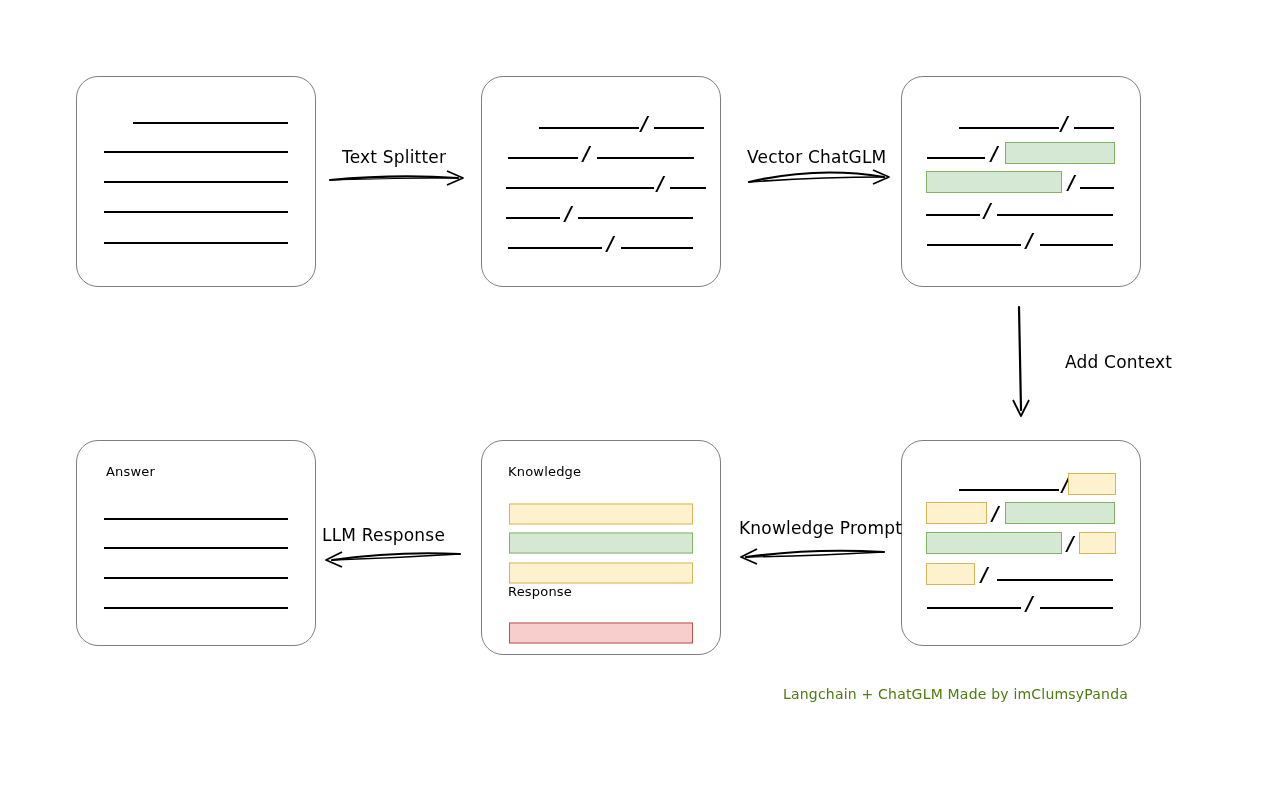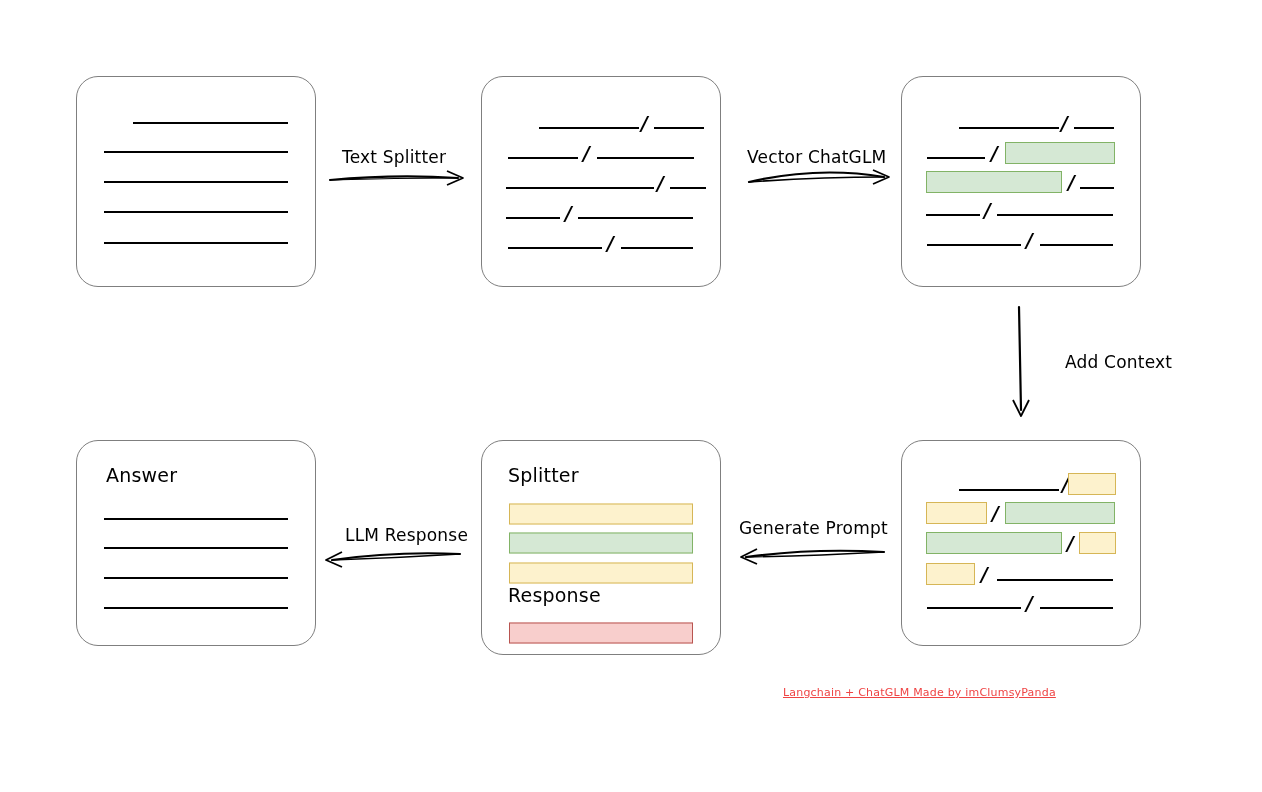--- a/index.html
+++ b/index.html
@@ -48,41 +48,40 @@
     border-width: 1.6px;
     border-style: solid;
     transform: translateY(-50%);
   }
   .chip.green { background: #d5e8d4; border-color: #82b366; }
   .chip.yellow { background: #fdf2cd; border-color: #d6b656; }
   .chip.red   { background: #f8cecc; border-color: #b85450; }
 
   .box-title {
     position: absolute;
-    font-size: 19px;
+    font-size: 13px;
     color: #000000;
     letter-spacing: 0.2px;
     white-space: nowrap;
     text-align: right;
   }
   .edge-label {
     position: absolute;
     font-size: 17px;
     color: #000000;
     white-space: nowrap;
     letter-spacing: 0.2px;
     text-align: right;
   }
   .caption {
     position: absolute;
-    font-size: 11px;
-    color: #ef4444;
+    font-size: 14px;
+    color: #4d7c0f;
     white-space: nowrap;
     letter-spacing: 0.2px;
-    text-decoration: underline;
   }
   svg.arrow-layer {
     position: absolute;
     left: 0; top: 0;
     width: 1262px;
     height: 792px;
     pointer-events: none;
   }
 </style>
 </head>
@@ -140,21 +139,21 @@
   <div class="doc-line" style="left:1040px; top:244px; width:73px;"></div>
 
   <div class="doc-box" style="left:76px; top:440px; width:240px; height:206px;"></div>
   <div class="box-title" style="left:106px; top:464px;">Answer</div>
   <div class="doc-line" style="left:104px; top:518px; width:184px;"></div>
   <div class="doc-line" style="left:104px; top:547px; width:184px;"></div>
   <div class="doc-line" style="left:104px; top:577px; width:184px;"></div>
   <div class="doc-line" style="left:104px; top:607px; width:184px;"></div>
 
   <div class="doc-box" style="left:481px; top:440px; width:240px; height:215px;"></div>
-  <div class="box-title" style="left:508px; top:464px;">Splitter</div>
+  <div class="box-title" style="left:508px; top:464px;">Knowledge</div>
   <div class="chip yellow" style="left:509px; top:514px; width:184px; height:21px;"></div>
   <div class="chip green" style="left:509px; top:543px; width:184px; height:21px;"></div>
   <div class="chip yellow" style="left:509px; top:573px; width:184px; height:21px;"></div>
   <div class="box-title" style="left:508px; top:584px;">Response</div>
   <div class="chip red" style="left:509px; top:633px; width:184px; height:21px;"></div>
 
   <div class="doc-box" style="left:901px; top:440px; width:240px; height:206px;"></div>
 
   <div class="doc-line" style="left:959px; top:489px; width:100px;"></div>
   <div class="slash" style="left:1062px; top:484px;">/</div>
@@ -204,18 +203,18 @@
     <g>
       <path d="M 460 554 Q 396 551 332 560" fill="none" stroke="#000" stroke-width="2.2" stroke-linecap="round"></path>
       <path d="M 460 554 Q 396 558 332 560" fill="none" stroke="#000" stroke-width="1.4"></path>
       <path d="M 342 552 L 326 560 L 342 567" fill="none" stroke="#000" stroke-width="1.8" stroke-linejoin="round"></path>
     </g>
   </svg>
 
   <div class="edge-label" style="left:342px; top:147px;">Text Splitter</div>
   <div class="edge-label" style="left:747px; top:147px;">Vector ChatGLM</div>
   <div class="edge-label" style="left:1065px; top:352px;">Add Context</div>
-  <div class="edge-label" style="left:739px; top:518px;">Generate Prompt</div>
-  <div class="edge-label" style="left:345px; top:525px;">LLM Response</div>
+  <div class="edge-label" style="left:739px; top:518px;">Knowledge Prompt</div>
+  <div class="edge-label" style="left:322px; top:525px;">LLM Response</div>
 
   <div class="caption" style="left:783px; top:686px;">Langchain + ChatGLM Made by imClumsyPanda</div>
 
 </div>
 
 </body></html>

